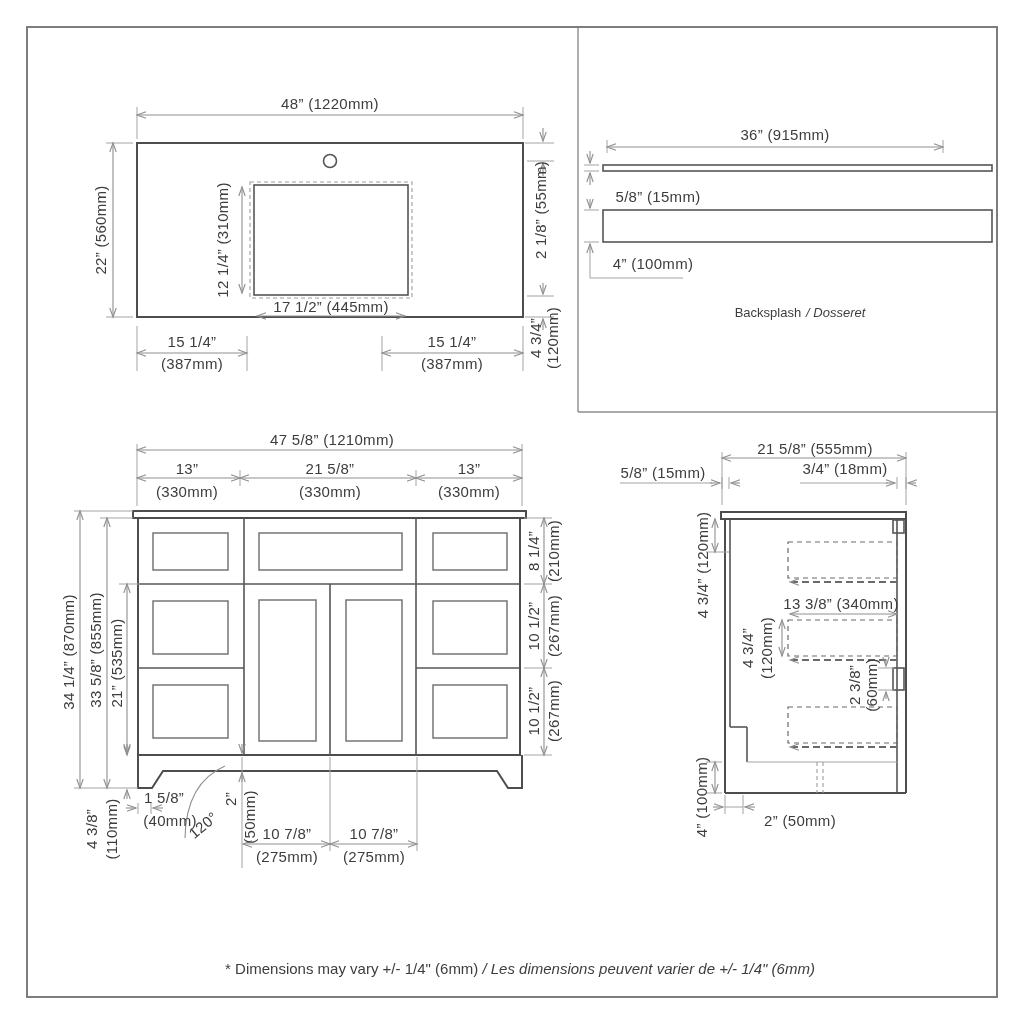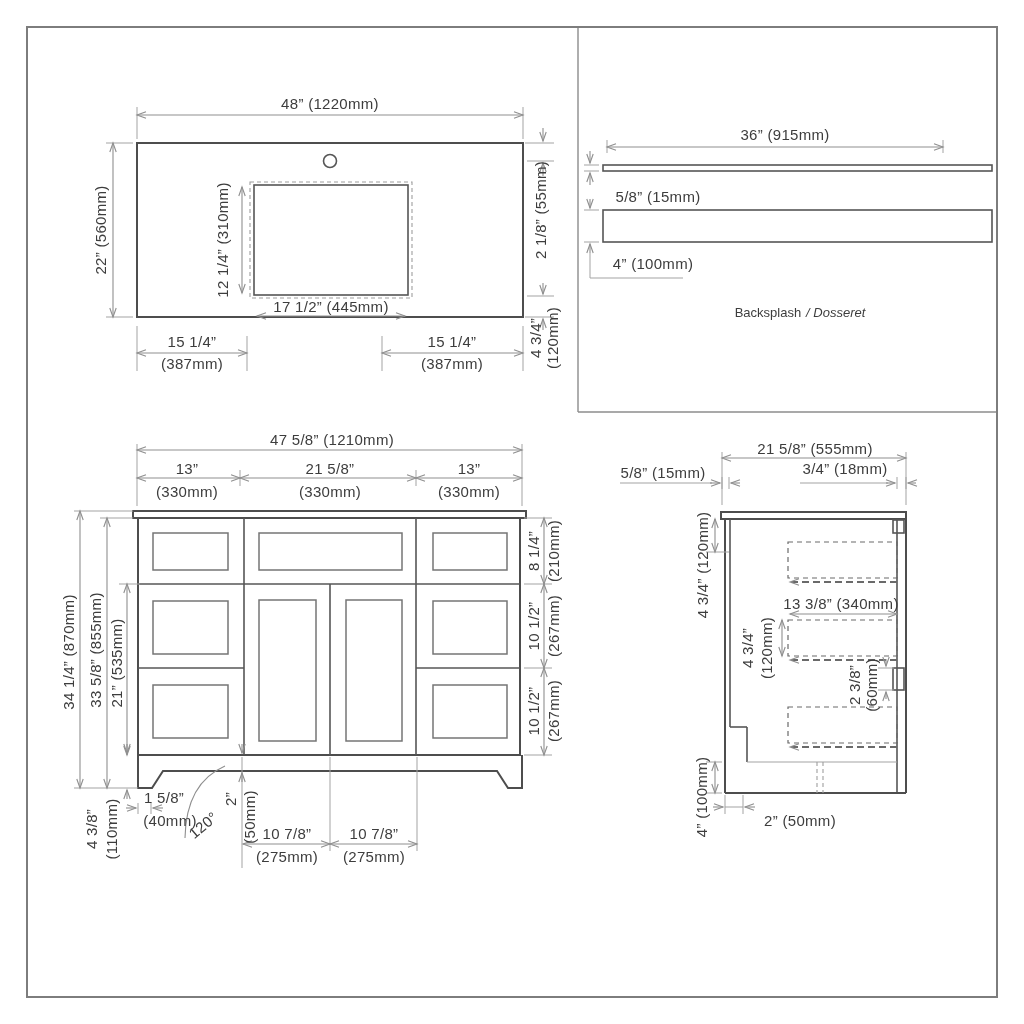--- a/index.html
+++ b/index.html
@@ -280,14 +280,17 @@
 <span class="lbl" style="left:845px;top:468px">3/4” (18mm)</span>
 <span class="lblv" style="left:702px;top:565px">4 3/4” (120mm)</span>
 <span class="lbl" style="left:841px;top:603px">13 3/8” (340mm)</span>
 <span class="lblv" style="left:747px;top:648px">4 3/4”</span>
 <span class="lblv" style="left:766px;top:648px">(120mm)</span>
 <span class="lblv" style="left:854px;top:685px">2 3/8”</span>
 <span class="lblv" style="left:871px;top:685px">(60mm)</span>
 <span class="lblv" style="left:701px;top:797px">4” (100mm)</span>
 <span class="lbl" style="left:800px;top:820px">2” (50mm)</span>
 
-
+<div id="footnote" style="left:520px;top:968px">
+  <span>* Dimensions may vary +/- 1/4" (6mm)</span><span class="fr">/ Les dimensions peuvent varier de +/- 1/4" (6mm)</span>
 </div>
 
+</div>
+
 </body></html>

